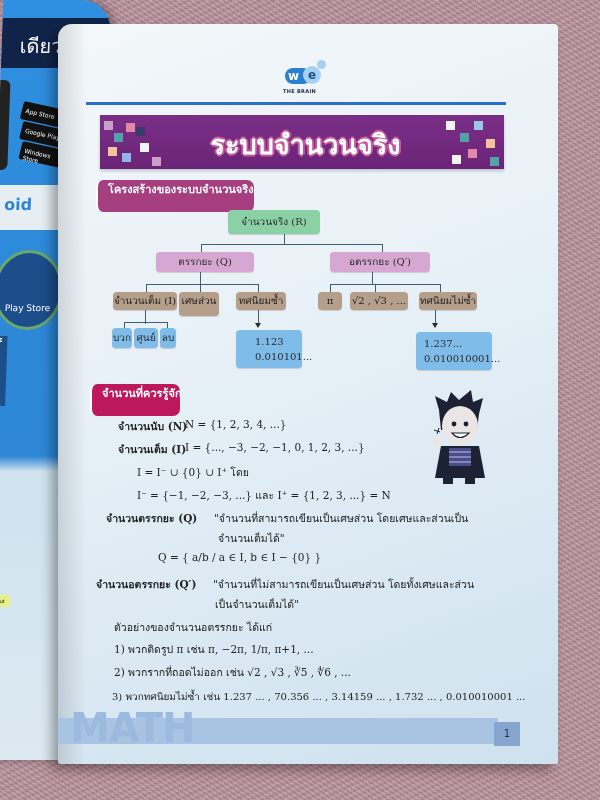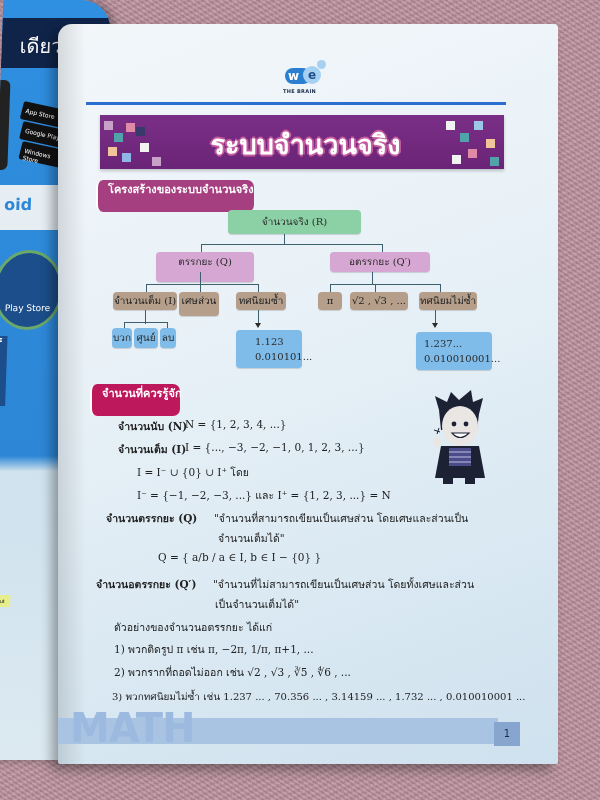--- a/index.html
+++ b/index.html
@@ -191,27 +191,27 @@
   <div class="tile" style="left:386px;top:24px;background:#f0c59a"></div>
   <div class="tile" style="left:368px;top:34px;background:#e08aa8"></div>
   <div class="tile" style="left:352px;top:40px;background:#f2f2f2"></div>
   <div class="tile" style="left:390px;top:42px;background:#4fa3a9"></div>
   <div class="title">ระบบจำนวนจริง</div>
 </div>
 
 <div class="section-pill pill-structure">โครงสร้างของระบบจำนวนจริง</div>
 
 <div>
-  <div class="node node-green" style="left:228px;top:210px;width:133px;height:24px;line-height:24px">จำนวนจริง (R)</div>
+  <div class="node node-green" style="left:228px;top:210px;width:92px;height:24px;line-height:24px">จำนวนจริง (R)</div>
   <div class="line" style="left:284px;top:234px;width:1px;height:10px"></div>
   <div class="line" style="left:201px;top:244px;width:182px;height:1px"></div>
   <div class="line" style="left:201px;top:244px;width:1px;height:8px"></div>
   <div class="line" style="left:382px;top:244px;width:1px;height:8px"></div>
 
-  <div class="node node-pink" style="left:156px;top:252px;width:98px;height:30px;line-height:20px">ตรรกยะ (Q)</div>
+  <div class="node node-pink" style="left:156px;top:252px;width:98px;height:20px;line-height:20px">ตรรกยะ (Q)</div>
   <div class="node node-pink" style="left:330px;top:252px;width:100px;height:20px;line-height:20px">อตรรกยะ (Q′)</div>
 
   <div class="line" style="left:200px;top:272px;width:1px;height:12px"></div>
   <div class="line" style="left:146px;top:284px;width:112px;height:1px"></div>
   <div class="line" style="left:146px;top:284px;width:1px;height:8px"></div>
   <div class="line" style="left:200px;top:284px;width:1px;height:8px"></div>
   <div class="line" style="left:258px;top:284px;width:1px;height:8px"></div>
 
   <div class="line" style="left:372px;top:272px;width:1px;height:12px"></div>
   <div class="line" style="left:330px;top:284px;width:110px;height:1px"></div>

